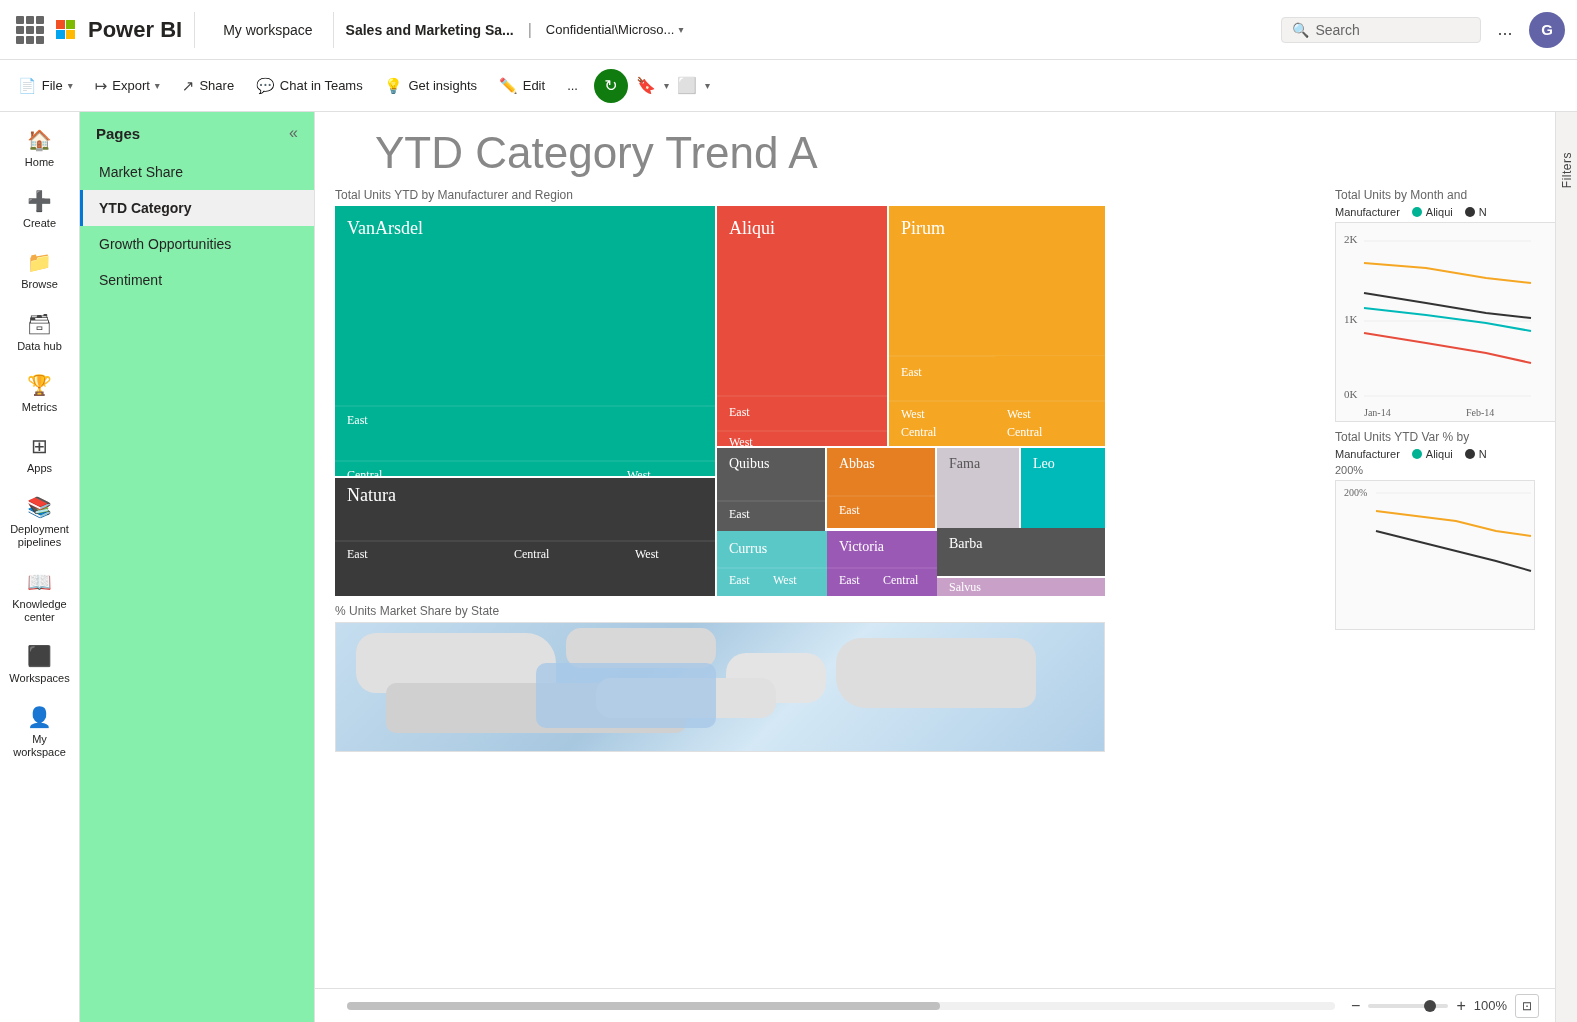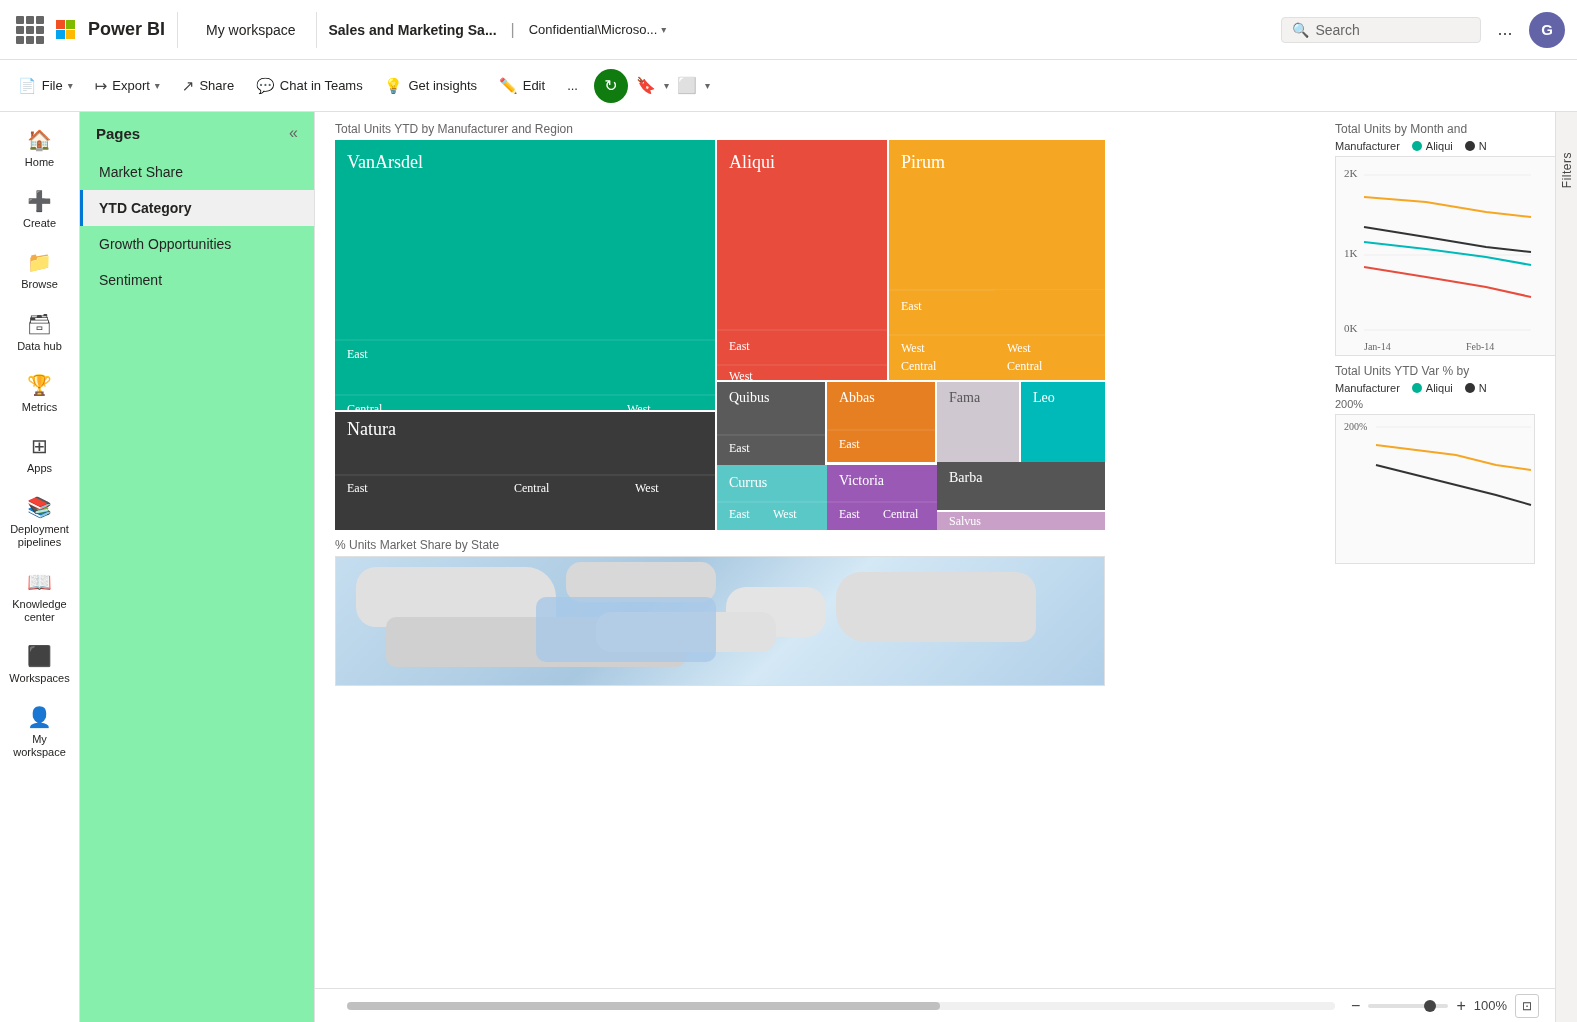--- a/index.html
+++ b/index.html
@@ -6,21 +6,21 @@
     body { font-family: 'Segoe UI', Arial, sans-serif; background: #f3f2f1; display: flex; flex-direction: column; height: 1022px; width: 1577px; overflow: hidden; }
 
     
     .topbar { display: flex; align-items: center; background: #fff; height: 60px; border-bottom: 1px solid #e0e0e0; padding: 0 12px; gap: 8px; flex-shrink: 0; }
     .topbar-waffle { width: 36px; height: 36px; display: flex; align-items: center; justify-content: center; cursor: pointer; border-radius: 4px; }
     .waffle-grid { display: grid; grid-template-columns: repeat(3,8px); gap: 2px; }
     .waffle-dot { width: 8px; height: 8px; background: #666; border-radius: 1px; }
     .topbar-divider { width: 1px; height: 36px; background: #e0e0e0; margin: 0 4px; }
     .ms-logo { display: flex; gap: 1px; width: 20px; height: 20px; flex-wrap: wrap; }
     .ms-sq { width: 9px; height: 9px; }
-    .topbar-brand { font-size: 18px; font-weight: 600; color: #252423; margin-left: 4px; }
+    .topbar-brand { font-size: 22px; font-weight: 600; color: #252423; margin-left: 4px; }
     .topbar-workspace { font-size: 14px; color: #252423; margin-left: 8px; padding: 4px 8px; border-radius: 4px; cursor: pointer; }
     .topbar-report-title { font-size: 14px; color: #252423; font-weight: 600; }
     .topbar-sep { color: #999; margin: 0 6px; }
     .topbar-sensitivity { font-size: 13px; color: #252423; display: flex; align-items: center; gap: 4px; cursor: pointer; }
     .topbar-chevron { font-size: 10px; color: #666; }
     .topbar-search { display: flex; align-items: center; background: #f3f2f1; border: 1px solid #e0e0e0; border-radius: 4px; padding: 4px 10px; gap: 6px; width: 200px; cursor: text; margin-left: auto; }
     .topbar-search-icon { color: #666; font-size: 14px; }
     .topbar-search-text { font-size: 14px; color: #666; }
     .topbar-more { width: 32px; height: 32px; display: flex; align-items: center; justify-content: center; cursor: pointer; border-radius: 4px; font-size: 18px; color: #444; }
     .topbar-avatar { width: 36px; height: 36px; border-radius: 50%; background: #6264a7; display: flex; align-items: center; justify-content: center; color: #fff; font-size: 15px; font-weight: 600; cursor: pointer; }
@@ -237,20 +237,23 @@
       <span>Growth Opportunities</span>
     </div>
     <div class="page-item">
       <span>Sentiment</span>
     </div>
   </div>
 
   <div class="content-area">
 
     <div class="report-canvas">
+      <div style="padding: 16px 20px 0 20px;">
+        <span class="report-title" style="font-size:44px;color:#888;font-weight:300;">YTD Category Trend A</span>
+      </div>
 
       <div class="report-body">
 
         <div class="report-left">
 
           <div>
             <div class="chart-label">Total Units YTD by Manufacturer and Region</div>
             <div style="position:relative; width:770px; height:390px;">
               <svg width="770" height="390">
 

